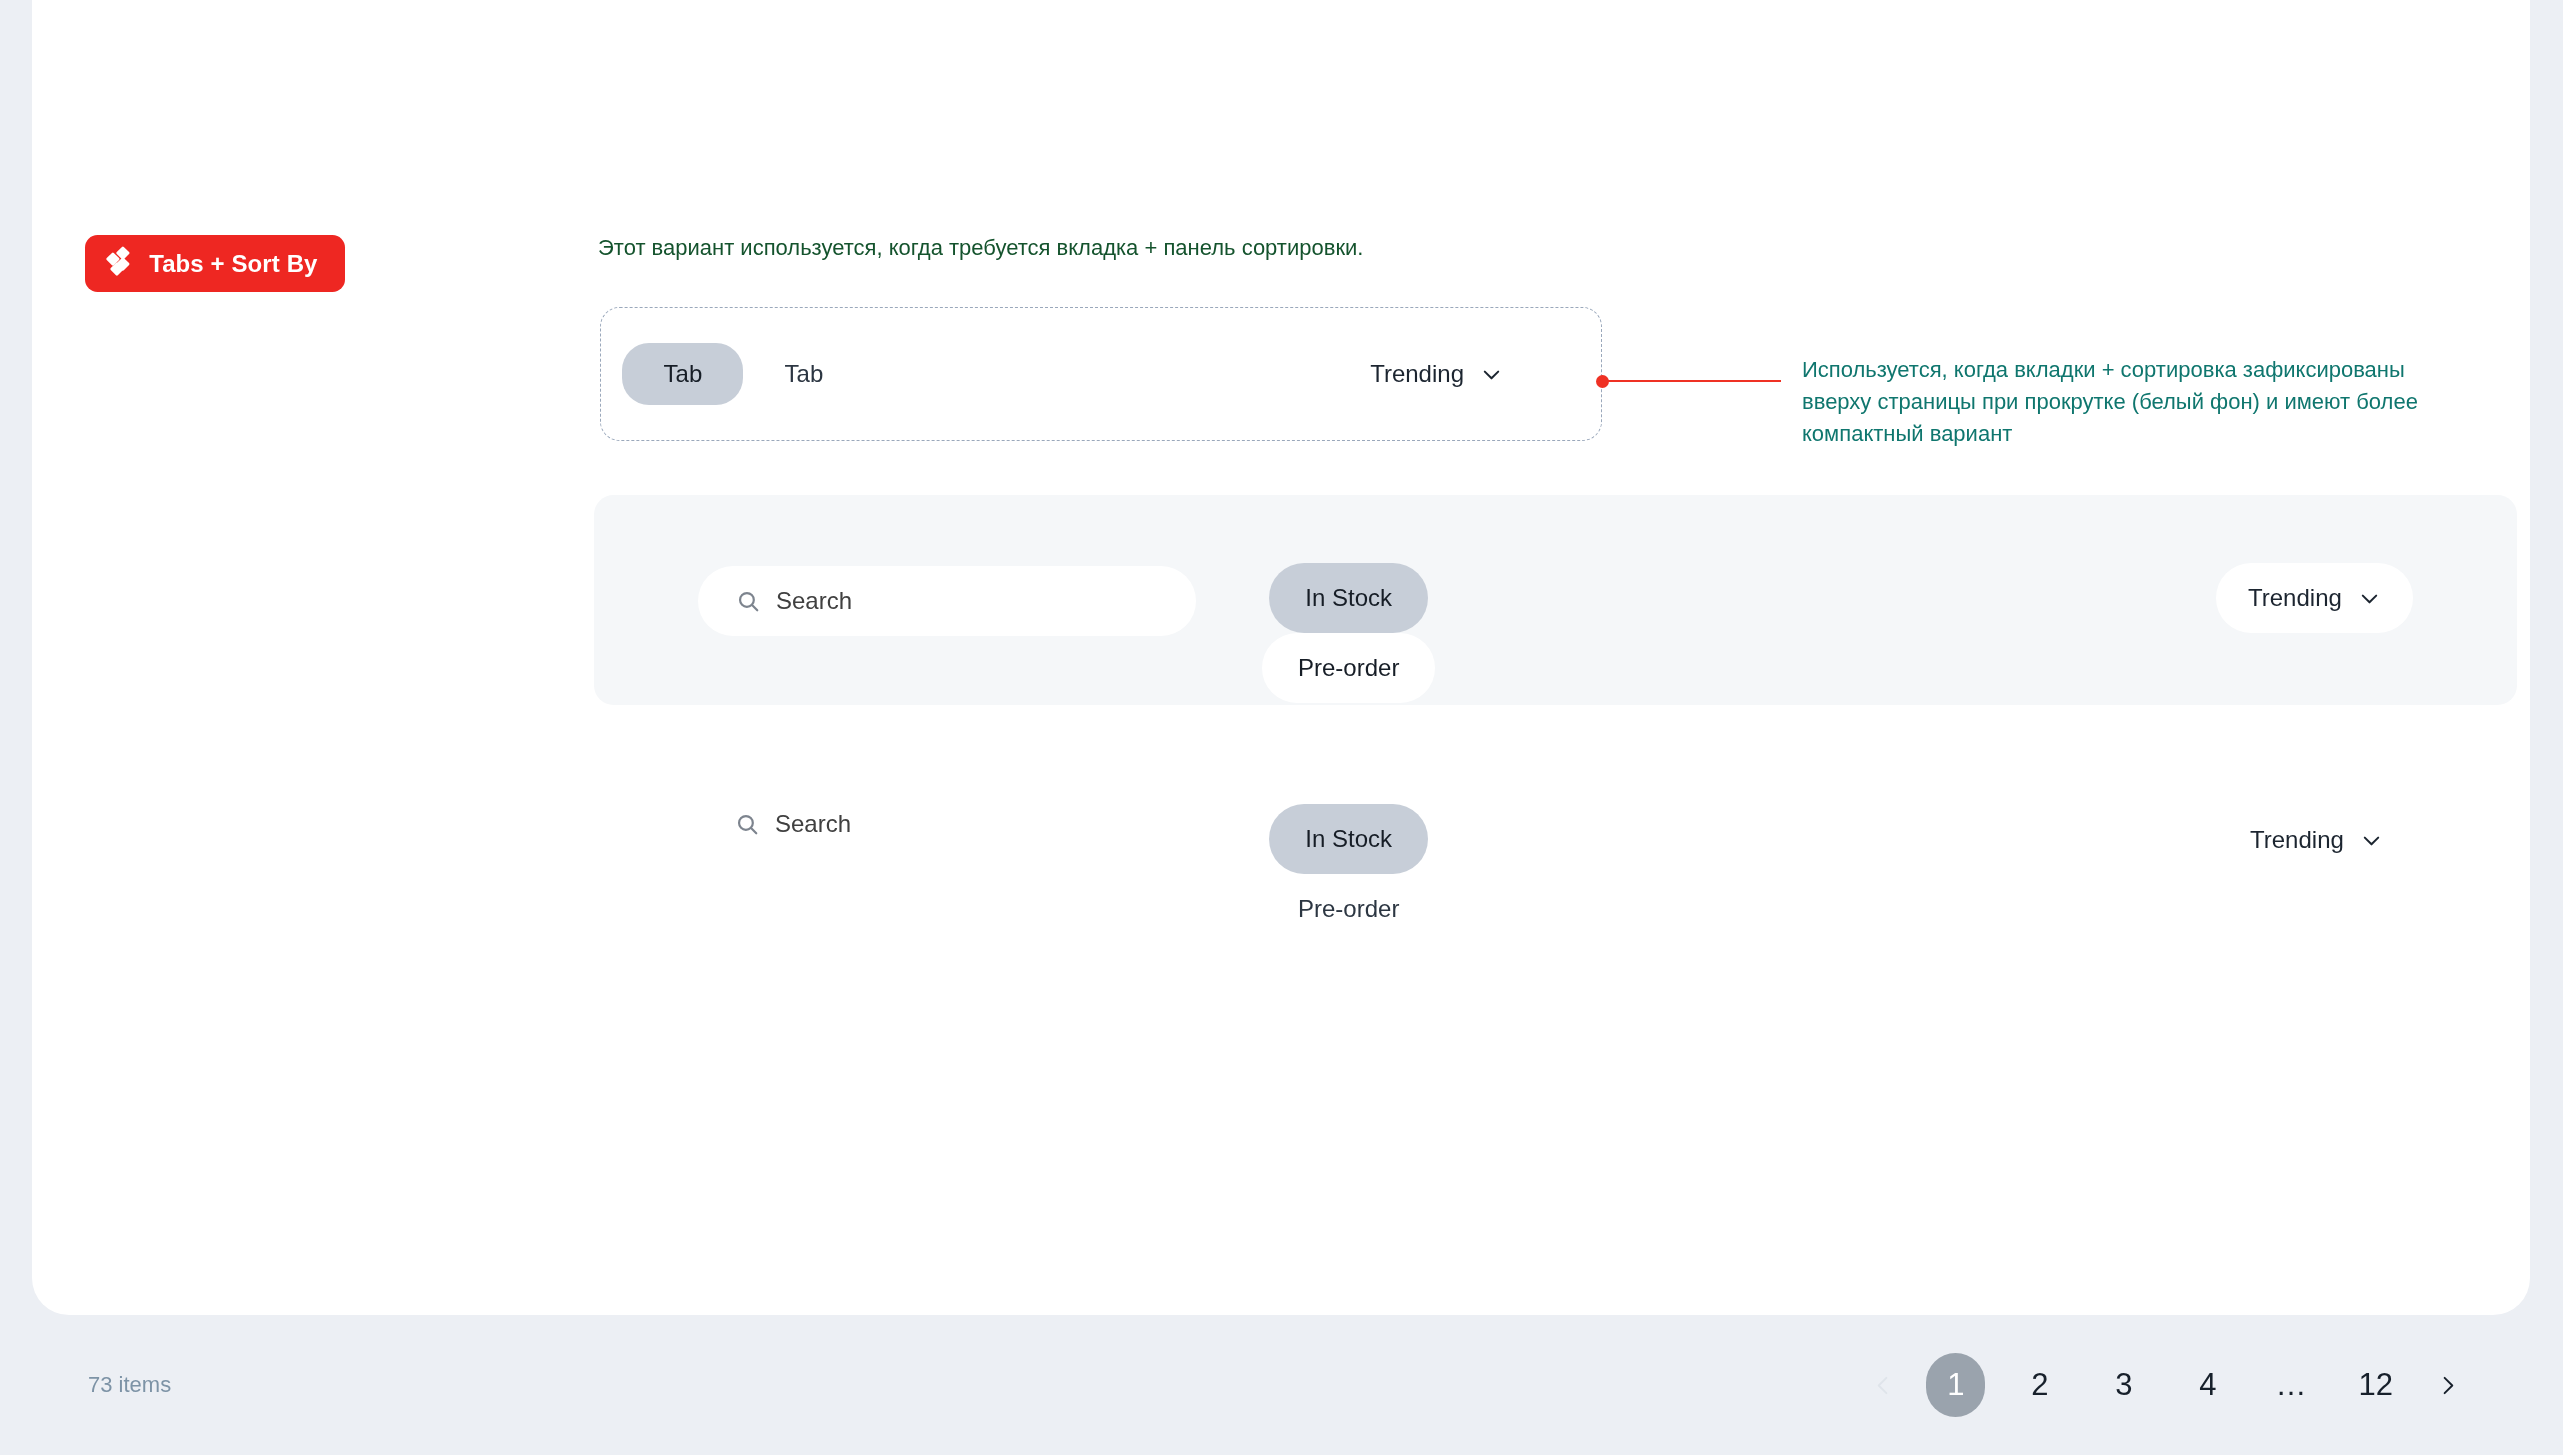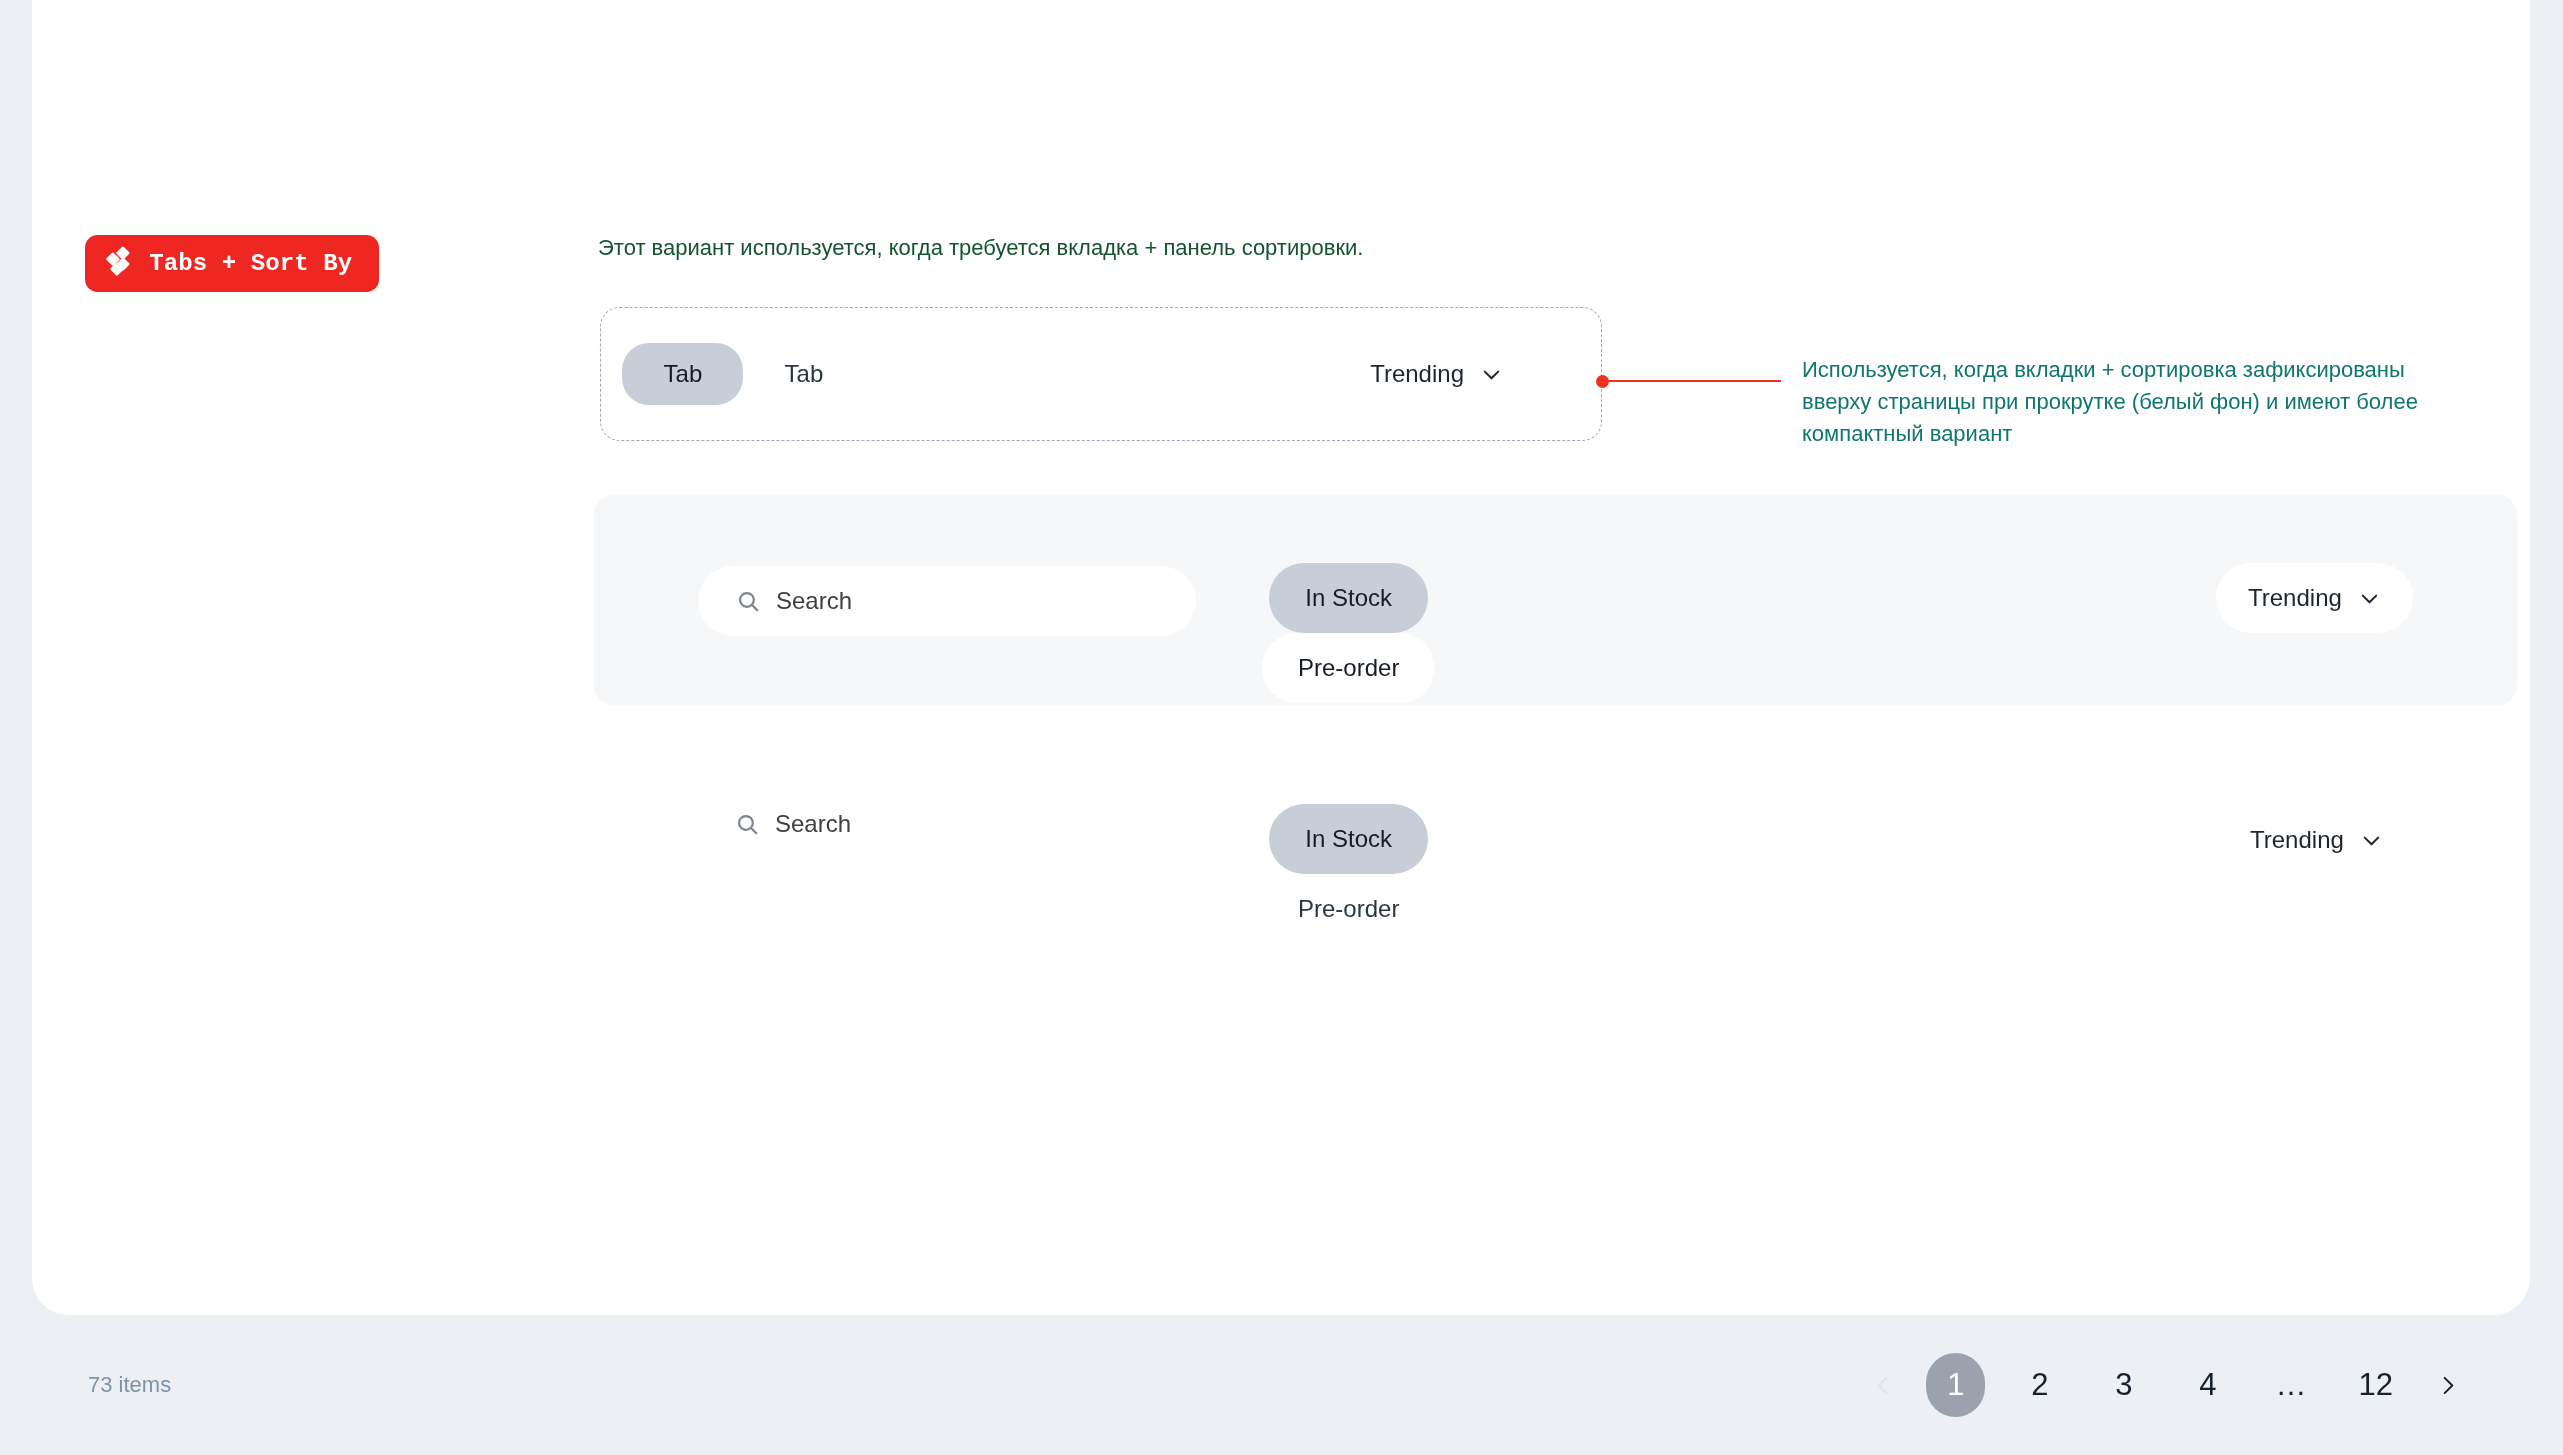--- a/index.html
+++ b/index.html
@@ -35,21 +35,20 @@
     left: 85px;
     top: 235px;
     height: 57px;
     display: flex;
     align-items: center;
     gap: 14.2px;
     padding: 0 27px 0 23px;
     background: #ee2722;
     border-radius: 12.5px;
     box-sizing: border-box;
-    font-family: Liberation Mono, monospace;
   }
   .badge-icon {
     width: 27px;
     height: 27px;
     position: relative;
     flex: none;
   }
   .badge-icon i {
     position: absolute;
     width: 9.8px;

